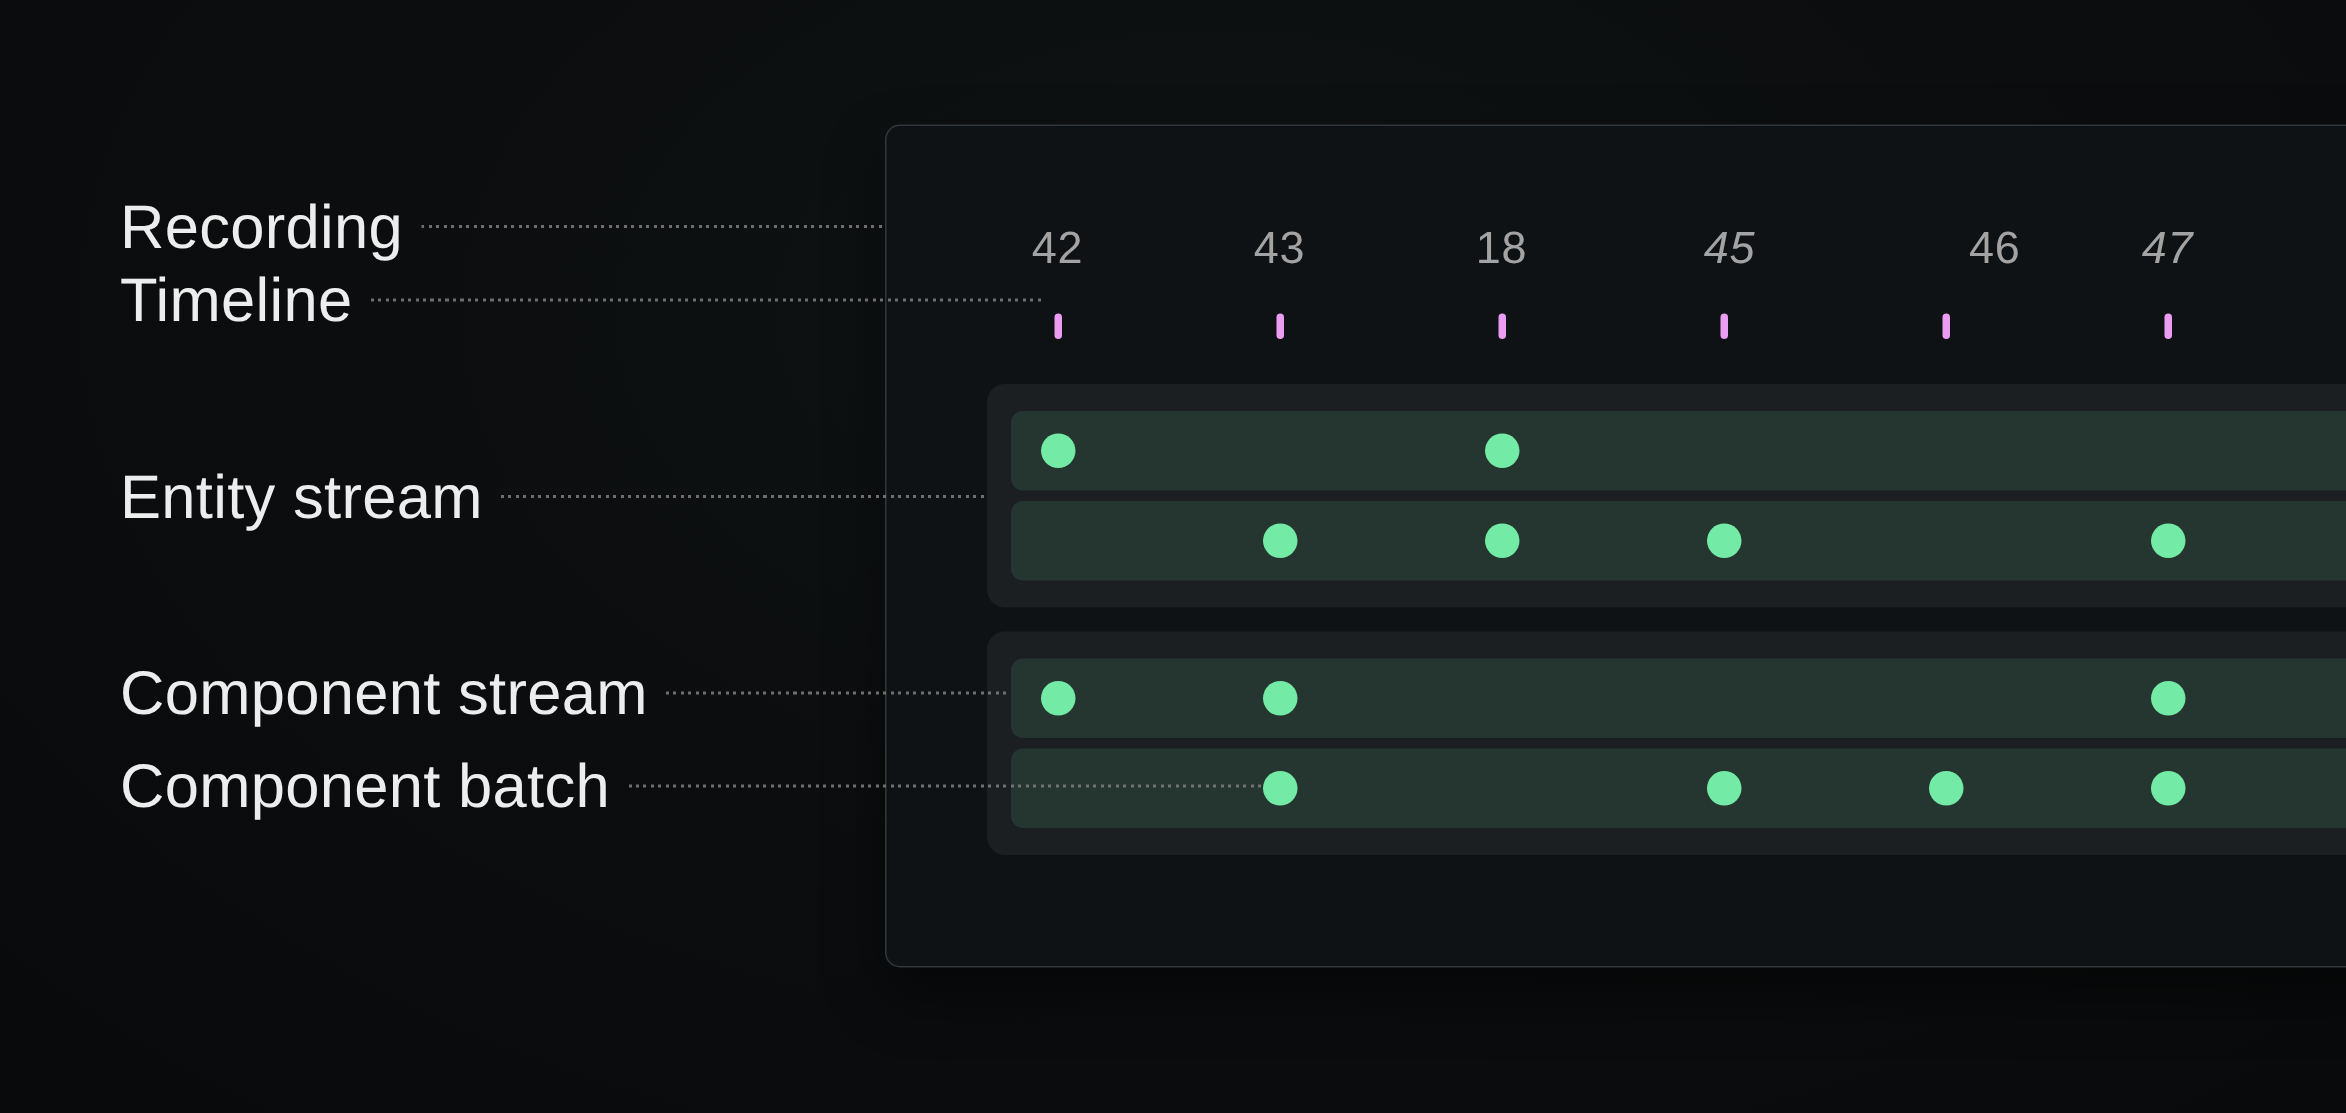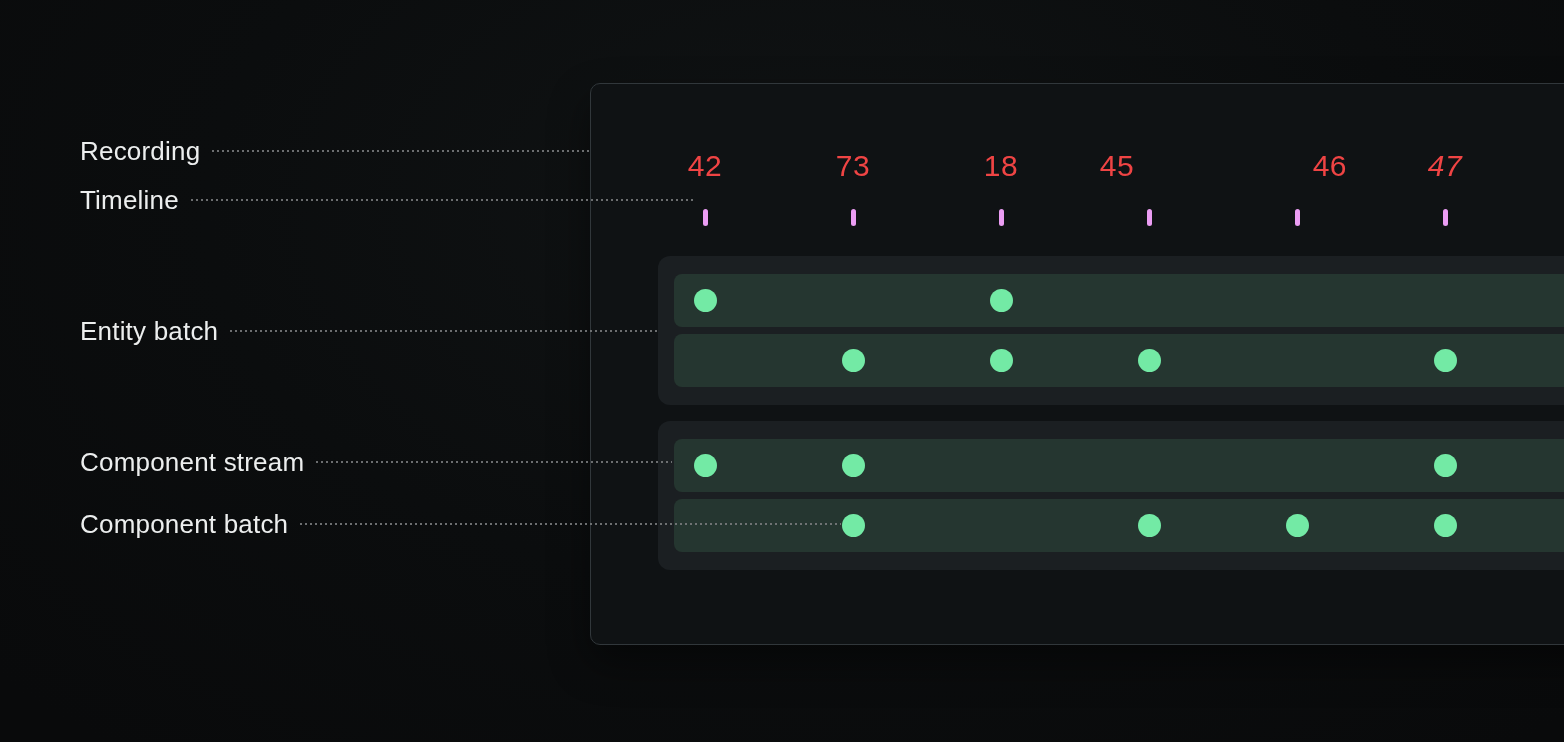--- a/index.html
+++ b/index.html
@@ -41,21 +41,21 @@
     height: 175px;
   }
   .timeline-number {
     position: absolute;
     top: 67px;
     width: 100px;
     text-align: center;
     font-size: 30px;
     line-height: 30px;
     letter-spacing: 0.5px;
-    color: #ef4444;
+    color: #a3a3a3;
   }
   .timeline-tick {
     position: absolute;
     top: 125px;
     width: 5px;
     height: 17px;
     border-radius: 2.5px;
     background: #eb9df3;
   }
 
@@ -101,21 +101,21 @@
   }
   .ann {
     position: absolute;
     left: 80px;
     height: 40px;
     display: flex;
     align-items: center;
   }
   .ann-label {
     color: #eceeee;
-    font-size: 26px;
+    font-size: 41px;
     line-height: 40px;
     letter-spacing: 0.2px;
     white-space: nowrap;
   }
   .leader {
     flex: 1 1 auto;
     height: 2px;
     margin-left: 12px;
     background: repeating-linear-gradient(90deg,
       #77797b 0px, #77797b 2px, transparent 2px, transparent 5px);
@@ -130,25 +130,25 @@
 </style>
 </head>
 <body>
 
 <div class="stage">
 
   <div class="panel">
     <div class="timeline">
         <div class="timeline-number" style="left: 64px;">42</div>
         <div class="timeline-tick" style="left: 111.5px;"></div>
-        <div class="timeline-number" style="left: 212px;">73</div>
+        <div class="timeline-number" style="left: 212px;">43</div>
         <div class="timeline-tick" style="left: 259.5px;"></div>
         <div class="timeline-number" style="left: 360px;">18</div>
         <div class="timeline-tick" style="left: 407.5px;"></div>
-        <div class="timeline-number" style="left: 476px;">45</div>
+        <div class="timeline-number" style="left: 512px; font-style: italic;">45</div>
         <div class="timeline-tick" style="left: 555.5px;"></div>
         <div class="timeline-number" style="left: 656px; text-align: right;">46</div>
         <div class="timeline-tick" style="left: 703.5px;"></div>
         <div class="timeline-number" style="left: 804px; font-style: italic;">47</div>
         <div class="timeline-tick" style="left: 851.5px;"></div>
       </div>
     <div class="egroup egroup-1" id="egroup-1">
         <div class="stream-bar">
           <div class="batch-dot" style="left: 19.5px;"></div>
           <div class="batch-dot" style="left: 315.5px;"></div>
@@ -178,21 +178,21 @@
   <div class="annotations">
     <div class="ann ann-recording">
       <span class="ann-label">Recording</span>
       <span class="leader"></span>
     </div>
     <div class="ann ann-timeline">
       <span class="ann-label">Timeline</span>
       <span class="leader"></span>
     </div>
     <div class="ann ann-entity-stream">
-      <span class="ann-label">Entity batch</span>
+      <span class="ann-label">Entity stream</span>
       <span class="leader"></span>
     </div>
     <div class="ann ann-component-batch">
       <span class="ann-label">Component batch</span>
       <span class="leader"></span>
     </div>
     <div class="ann ann-component-stream">
       <span class="ann-label">Component stream</span>
       <span class="leader"></span>
     </div>

